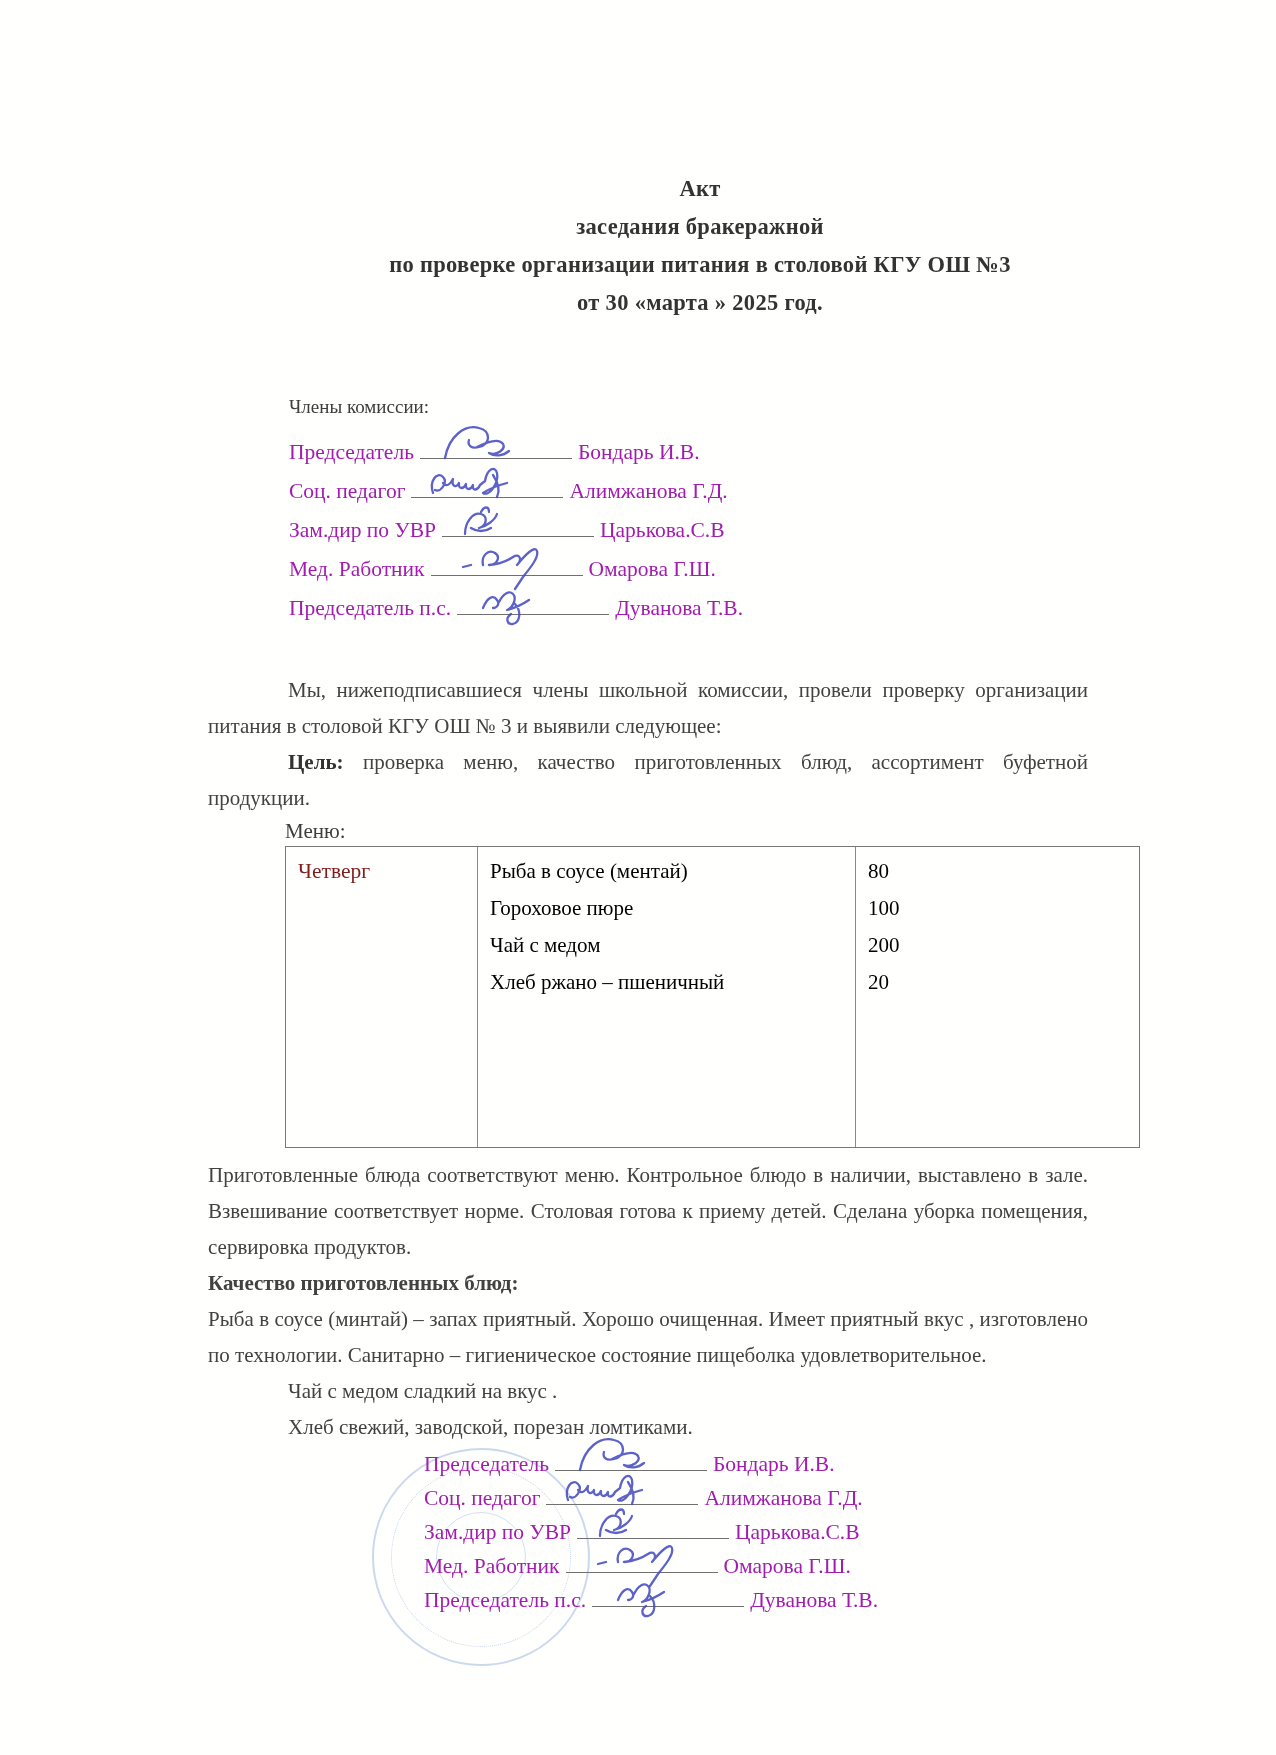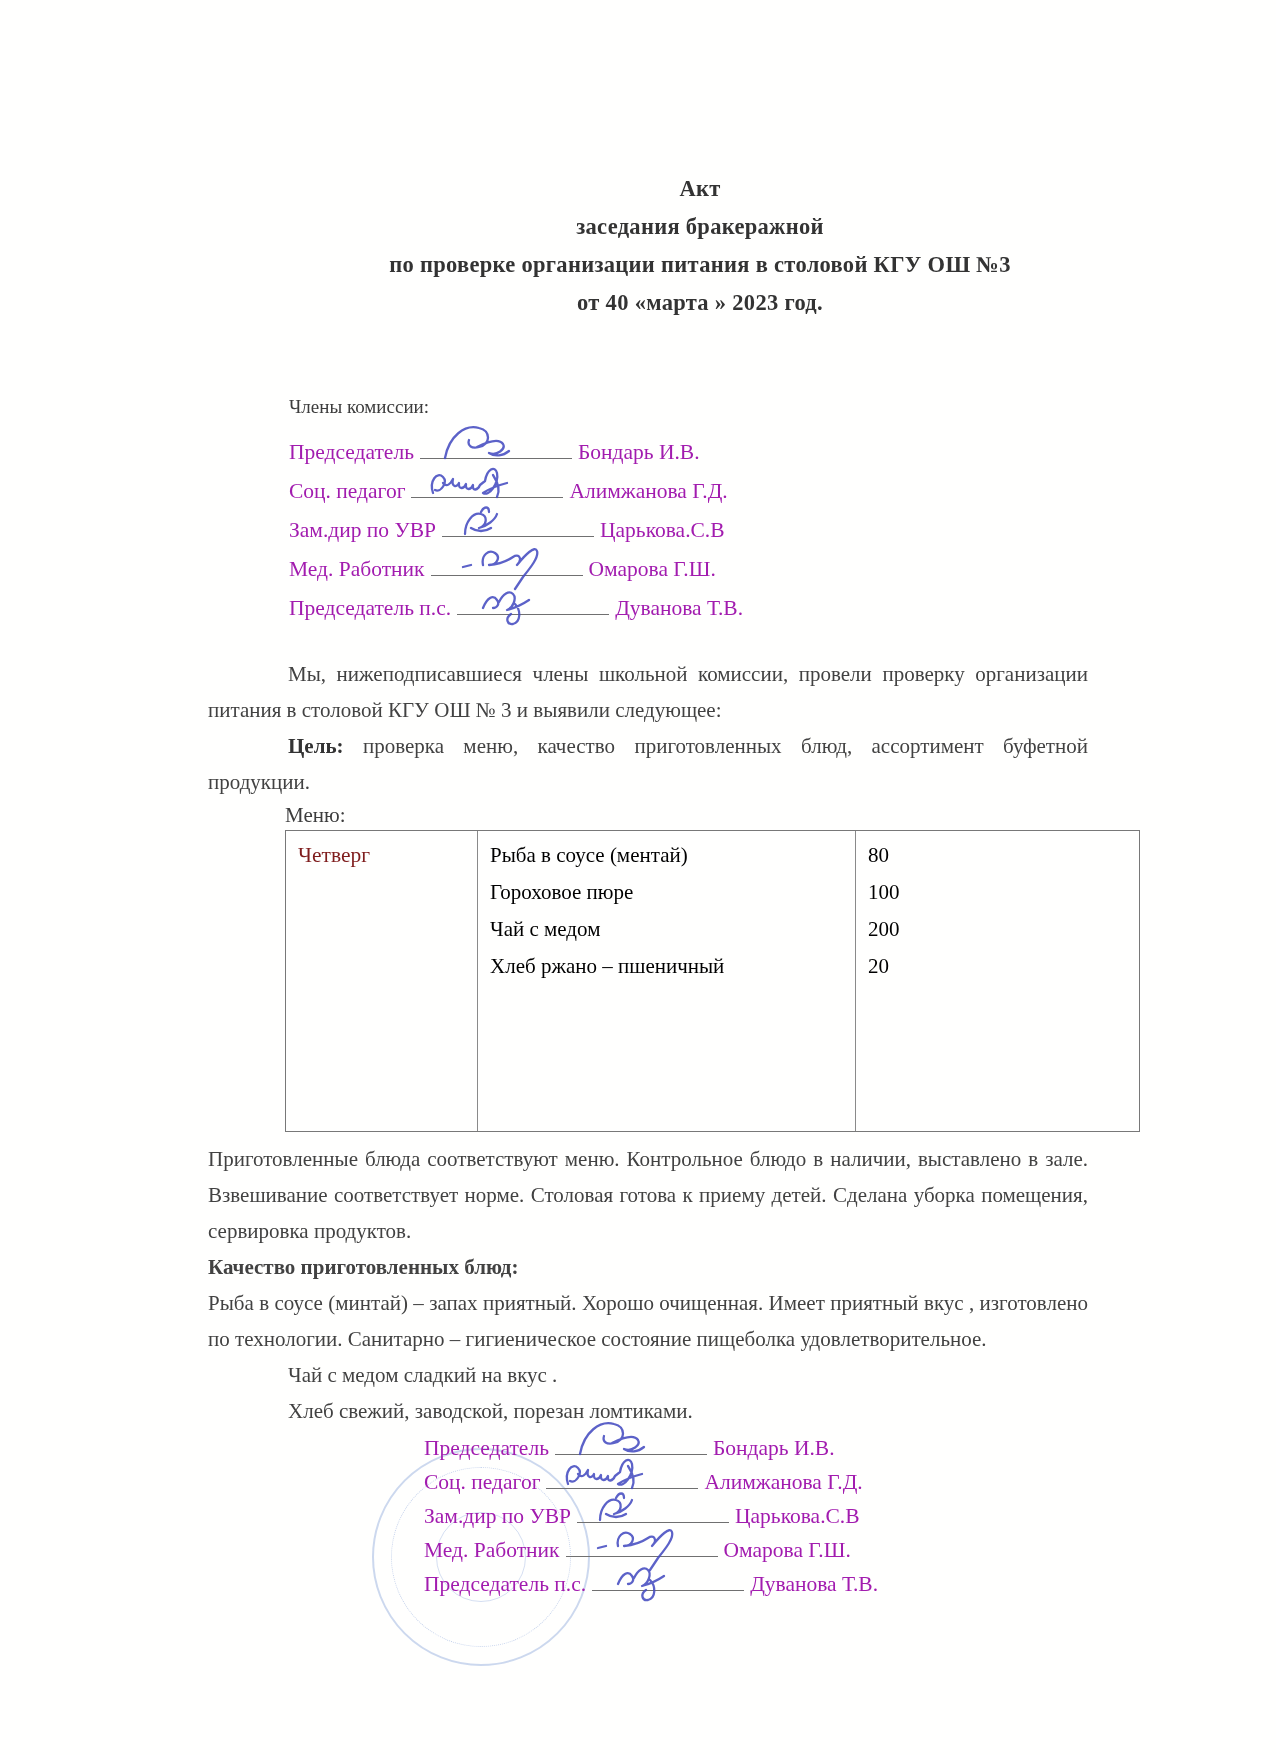--- a/index.html
+++ b/index.html
@@ -56,21 +56,21 @@
   .sig.l1{left:150px;} .sig.l2{left:138px;} .sig.l3{left:162px;} .sig.l4{left:170px;} .sig.l5{left:186px;}
 
   
   p.body{
     margin:0;
     font-size:21px;
     line-height:36px;
     text-align:justify;
     color:#424242;
   }
-  p.body.first{margin-top:26px;}
+  p.body.first{margin-top:42px;}
   p.indent{text-indent:80px;}
   .bold{font-weight:bold;color:#333;}
   .menu-label{margin:0;font-size:21px;line-height:30px;text-indent:77px;}
 
   
   .menu-table{
     margin-left:77px;
     width:855px;height:302px;
     border:1.6px solid #787878;
     display:flex;
@@ -112,21 +112,21 @@
 <div class="page">
 
   <div class="stamp"></div>
 
   <div class="content">
 
     <div class="title-block">
       <div>Акт</div>
       <div>заседания бракеражной</div>
       <div>по проверке организации питания в столовой КГУ ОШ №3</div>
-      <div>от 40 «марта » 2023 год.</div>
+      <div>от 30 «марта » 2025 год.</div>
     </div>
 
     <div class="comm-heading">Члены комиссии:</div>
 
     <div class="comm-block top">
       <div class="sig-row">
         <span>Председатель</span><span class="uline"></span><span>Бондарь И.В.</span>
         <svg class="sig l1" width="90" height="56" viewBox="0 0 90 56">
             <path d="M6 38 C10 16 26 4 40 8 C52 11 52 24 40 27 C33 29 28 26 30 20 M38 27 C48 22 60 18 64 24 C67 29 58 36 50 33 C56 37 64 36 70 31"></path>
           </svg>

